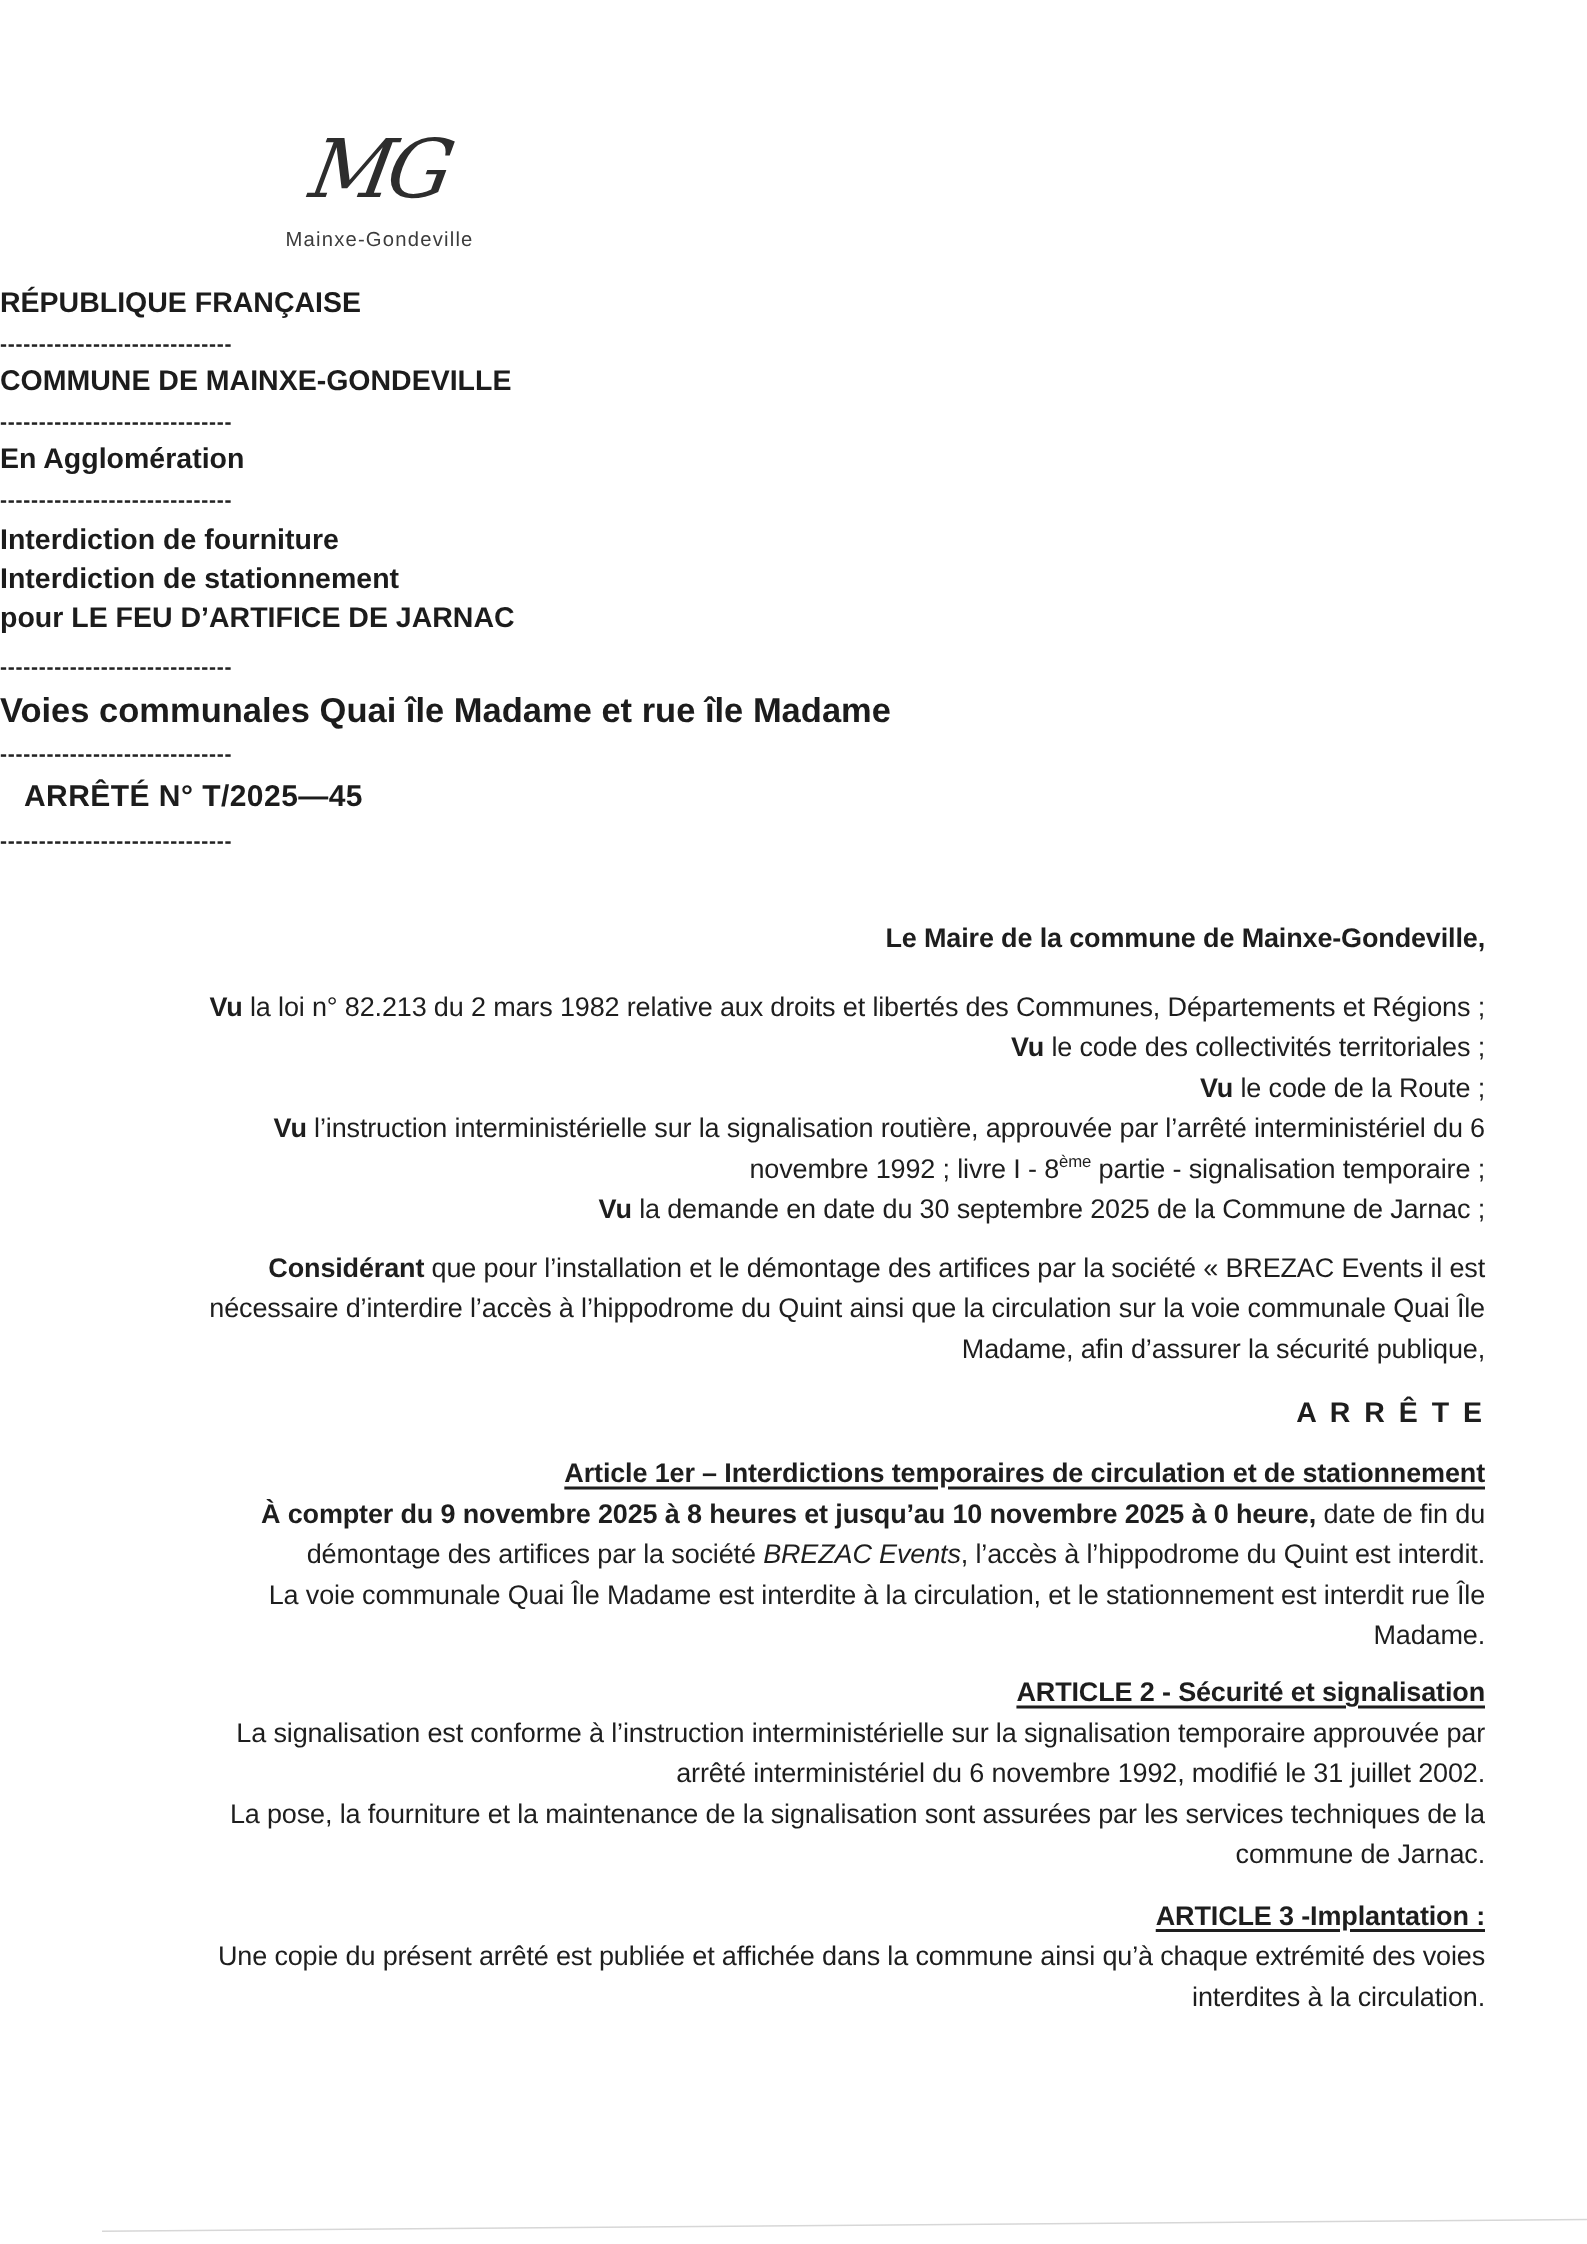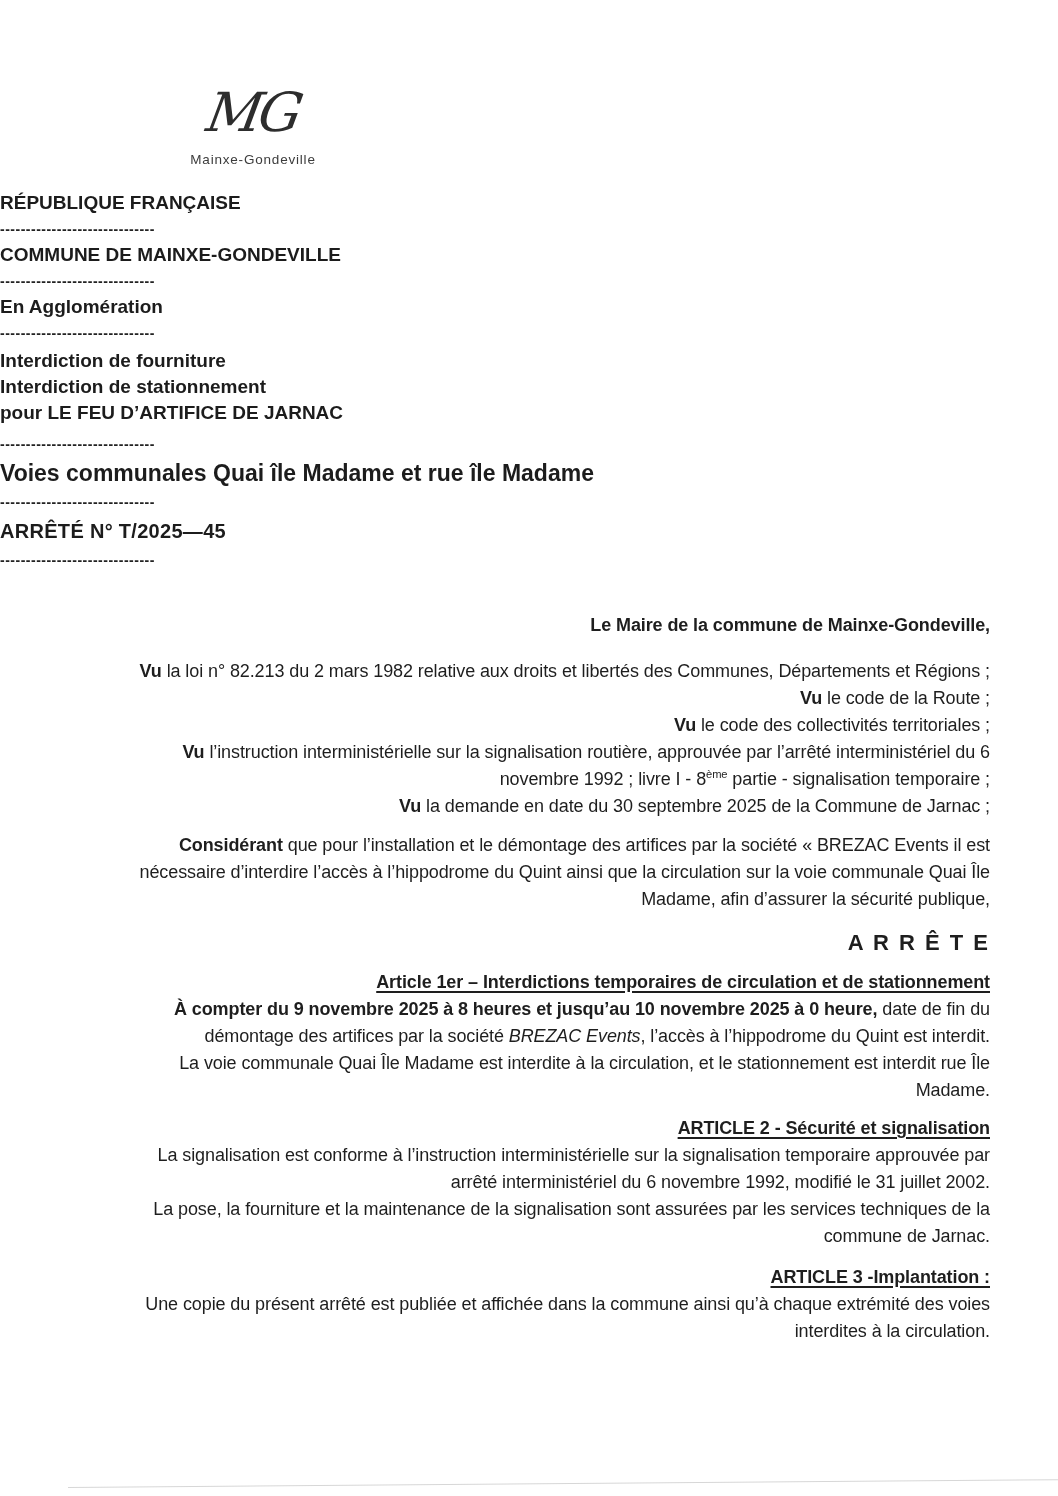--- a/index.html
+++ b/index.html
@@ -41,21 +41,21 @@
   .header {
     padding-top: 192px;
     color: #1c1c1c;
   }
   .h-line {
     font-size: 19px;
     font-weight: bold;
     line-height: 22px;
   }
   .h-line.roads { font-size: 23px; }
-  .h-line.decree { font-size: 20px; letter-spacing: 0.3px; }
+  .h-line.decree { font-size: 20px; letter-spacing: 0.3px; padding-left: 16px; }
   .h-sep {
     font-size: 14px;
     font-weight: bold;
     line-height: 12px;
     margin: 9px 0 9px 0;
     color: #222;
     letter-spacing: 0.5px;
   }
   .h-sep.wide-gap { margin: 12px 0; }
   .subject .h-line { line-height: 26px; }
@@ -69,21 +69,21 @@
     letter-spacing: -0.1px;
   }
   .body-text p { margin: 0; text-align: right; }
   .just { text-align: justify; }
   .mayor { font-weight: bold; margin-bottom: 19px !important; }
   .considerant { margin-top: 12px !important; }
   .arrete-heading {
     margin-top: 16px !important;
     text-align: center;
     font-weight: bold;
-    font-size: 22px;
+    font-size: 19px;
     letter-spacing: 2px;
   }
   .article { margin-top: 13px; }
   .article.a2 { margin-top: 11px; }
   .article.a3 { margin-top: 14px; }
   .article-title {
     font-weight: bold;
     text-decoration: underline;
     text-underline-offset: 3px;
     text-decoration-thickness: 2px;
@@ -128,22 +128,22 @@
     <div class="h-sep wide-gap">------------------------------</div>
     <div class="h-line decree">ARRÊTÉ N° T/2025—45</div>
     <div class="h-sep wide-gap">------------------------------</div>
   </div>
 
   <div class="body-text">
 
     <p class="mayor">Le Maire de la commune de Mainxe-Gondeville,</p>
 
     <p class="just"><span style="font-weight: bold;">Vu</span><span> la loi n° 82.213 du 2 mars 1982 relative aux droits et libertés des Communes, Départements et Régions ;</span></p>
+    <p><span style="font-weight: bold;">Vu</span><span> le code des collectivités territoriales ;</span></p>
     <p><span style="font-weight: bold;">Vu</span><span> le code de la Route ;</span></p>
-    <p><span style="font-weight: bold;">Vu</span><span> le code des collectivités territoriales ;</span></p>
     <p class="just"><span style="font-weight: bold;">Vu</span><span> l’instruction interministérielle sur la signalisation routière, approuvée par l’arrêté interministériel du 6 novembre 1992 ; livre I - 8</span><sup>ème</sup><span> partie - signalisation temporaire ;</span></p>
     <p><span style="font-weight: bold;">Vu</span><span> la demande en date du 30 septembre 2025 de la Commune de Jarnac ;</span></p>
 
     <p class="just considerant"><span style="font-weight: bold;">Considérant</span><span> que pour l’installation et le démontage des artifices par la société « BREZAC Events il est nécessaire d’interdire l’accès à l’hippodrome du Quint ainsi que la circulation sur la voie communale Quai Île Madame, afin d’assurer la sécurité publique,</span></p>
 
     <p class="arrete-heading">A R R Ê T E</p>
 
     <div class="article a1">
       <p><span class="article-title">Article 1er – Interdictions temporaires de circulation et de stationnement</span></p>
       <p class="just"><span style="font-weight: bold;">À compter du 9 novembre 2025 à 8 heures et jusqu’au 10 novembre 2025 à 0 heure,</span><span> date de fin du démontage des artifices par la société </span><span style="font-style: italic;">BREZAC Events</span><span>, l’accès à l’hippodrome du Quint est interdit.</span></p>

